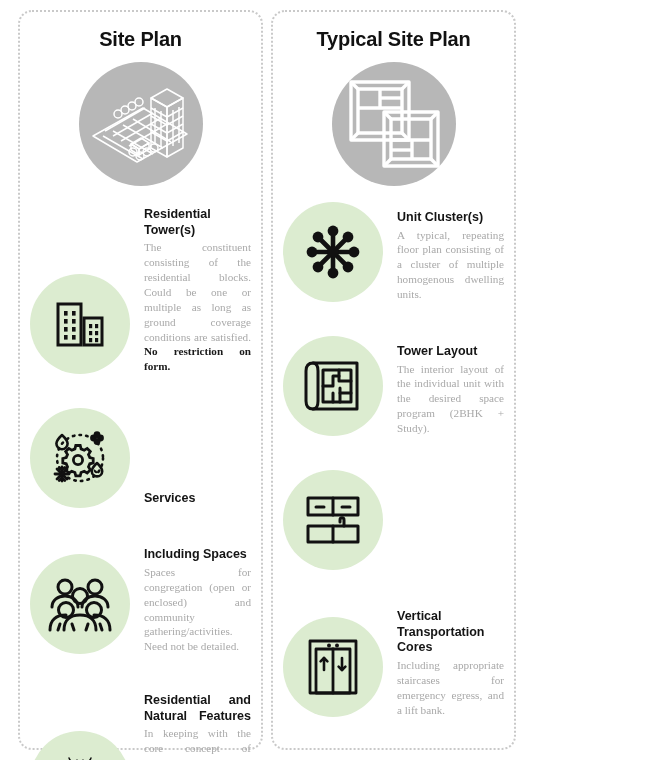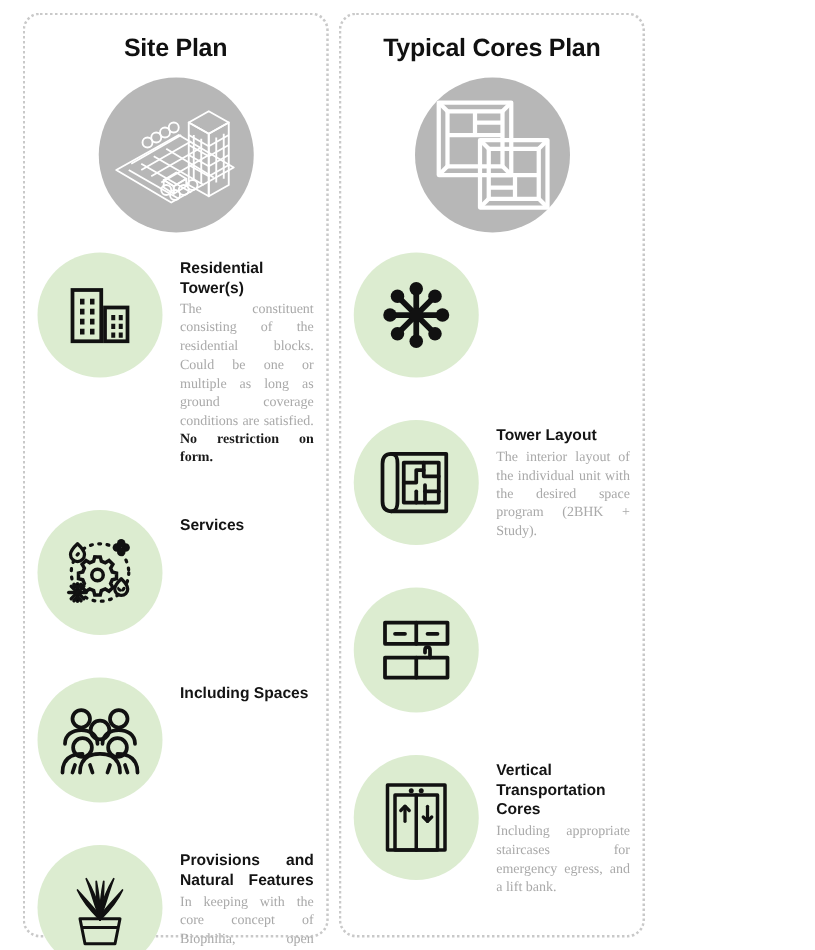--- a/index.html
+++ b/index.html
@@ -60,21 +60,21 @@
   .rows {
     flex: 1 1 auto;
     display: flex;
     flex-direction: column;
     justify-content: flex-start;
     gap: 34px;
     padding-top: 6px;
   }
   .row {
     display: flex;
-    align-items: flex-start;
+    align-items: flex-end;
     gap: 14px;
     min-height: 100px;
   }
   .icon-circle {
     flex: 0 0 auto;
     width: 100px;
     height: 100px;
     border-radius: 50%;
     background: #dcecd0;
     display: flex;
@@ -263,20 +263,21 @@
                 <path d="M10 54 l2-6"></path>
                   <path d="M26 54 l-2-6"></path>
                 <path d="M38 54 l2-6"></path>
                   <path d="M54 54 l-2-6"></path>
               </g>
             </svg>
           </span>
         </div>
         <div class="row-text">
           <div class="row-title single">Including Spaces</div>
+          <p class="row-desc">Spaces for congregation (open or enclosed) and community gathering/activities. Need not be detailed.</p>
         </div>
       </div>
 
       <div class="row">
         <div class="icon-circle">
           <span>
             <svg width="58" height="62" viewBox="0 0 58 62">
               <g fill="#111" stroke="#111" stroke-width="1.4" stroke-linejoin="round">
                 <path d="M29 40 C25 30 22 18 18 8 C23 16 27 26 29 36 Z"></path>
                 <path d="M29 40 C33 30 36 18 40 8 C35 16 31 26 29 36 Z"></path>
@@ -286,30 +287,30 @@
                 <path d="M29 41 C31 32 32 20 32 10 C30 20 29 30 29 38 Z"></path>
               </g>
               <g fill="none" stroke="#111" stroke-width="2.4" stroke-linejoin="round">
                 <path d="M13 40 L45 40 L41 60 L17 60 Z"></path>
                 <path d="M14.5 47 L43.5 47"></path>
               </g>
             </svg>
           </span>
         </div>
         <div class="row-text">
-          <div class="row-title">Provisions and Natural Features</div>
+          <div class="row-title">Residential and Natural Features</div>
           <p class="row-desc">In keeping with the core concept of Biophilia, open common landscaped spaces need to be designated on the master plan.</p>
         </div>
       </div>
 
     </div>
   </section>
 
   <section class="panel">
-    <h2 class="panel-title">Typical Cores Plan</h2>
+    <h2 class="panel-title">Typical Site Plan</h2>
 
     <div class="hero">
       <div class="hero-circle">
         <span>
           <svg width="104" height="100" viewBox="0 0 104 100">
             <g fill="none" stroke="#ffffff" stroke-width="3.4" stroke-linejoin="round">
               <rect x="9" y="8" width="58" height="58"></rect>
               <rect x="16" y="15" width="44" height="44"></rect>
               <path d="M9 8 L16 15"></path>
                 <path d="M67 8 L60 15"></path>
@@ -359,20 +360,22 @@
                 <circle cx="15" cy="15" r="5.4"></circle>
                   <circle cx="45" cy="45" r="5.4"></circle>
                 <circle cx="45" cy="15" r="5.4"></circle>
                   <circle cx="15" cy="45" r="5.4"></circle>
                 <circle cx="30" cy="30" r="5.6"></circle>
               </g>
             </svg>
           </span>
         </div>
         <div class="row-text">
+          <div class="row-title single">Unit Cluster(s)</div>
+          <p class="row-desc">A typical, repeating floor plan consisting of a cluster of multiple homogenous dwelling units.</p>
         </div>
       </div>
 
       <div class="row">
         <div class="icon-circle">
           <span>
             <svg width="62" height="58" viewBox="0 0 62 58">
               <g fill="none" stroke="#111" stroke-width="3" stroke-linejoin="round" stroke-linecap="round">
                 <path d="M11 6 C6 6 4 9 4 14 L4 44 C4 49 6 52 11 52 L55 52 L55 6 Z"></path>
                 <path d="M11 6 C15 6 16 9 16 14 L16 44 C16 49 15 52 11 52"></path>

